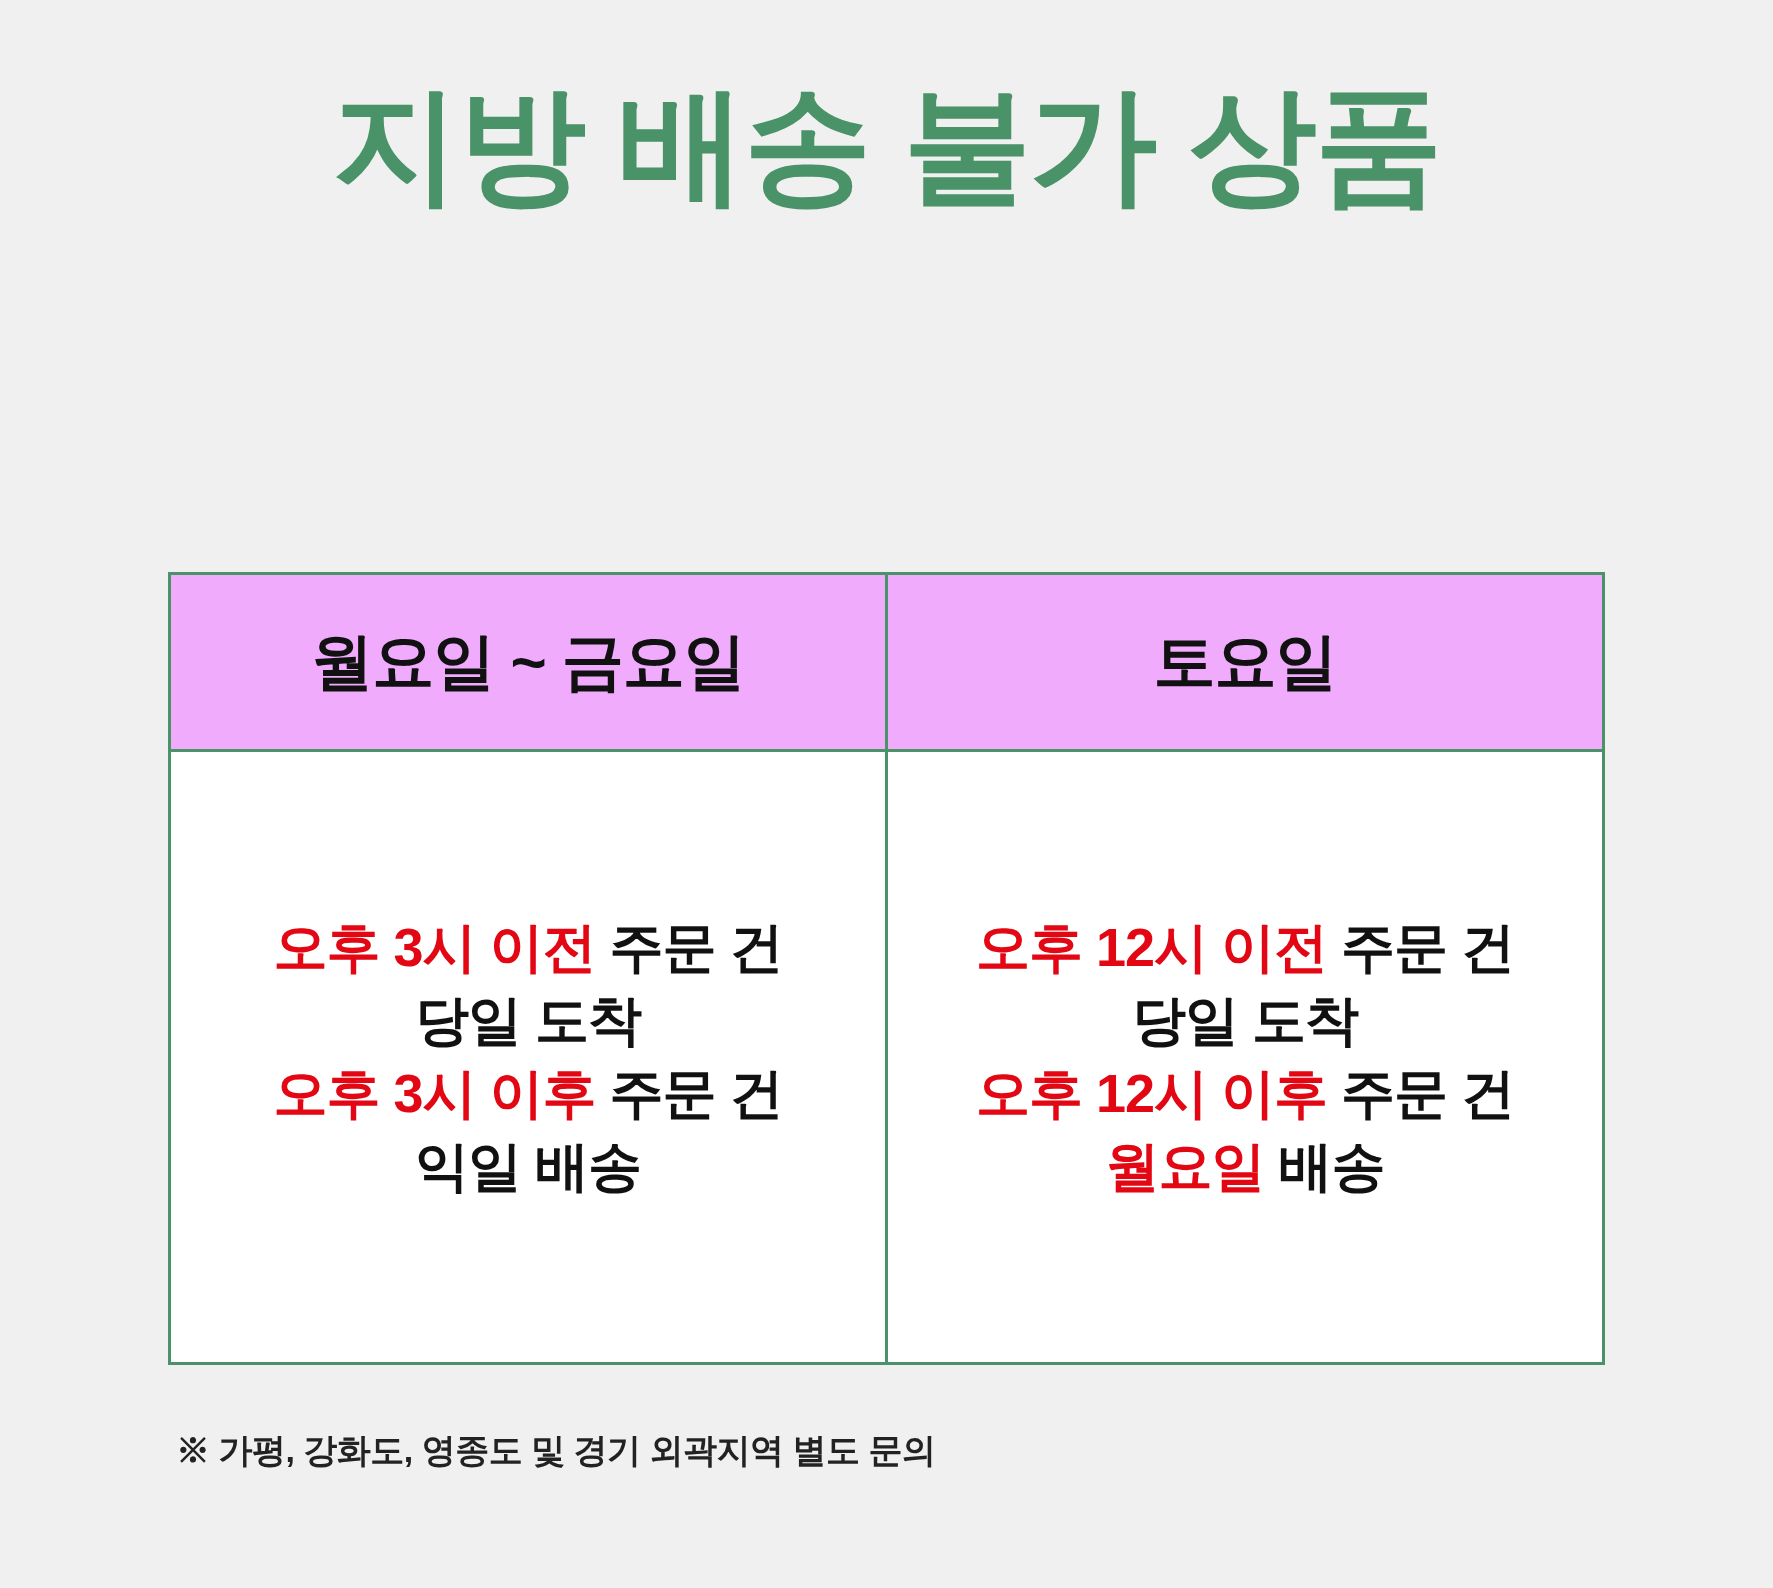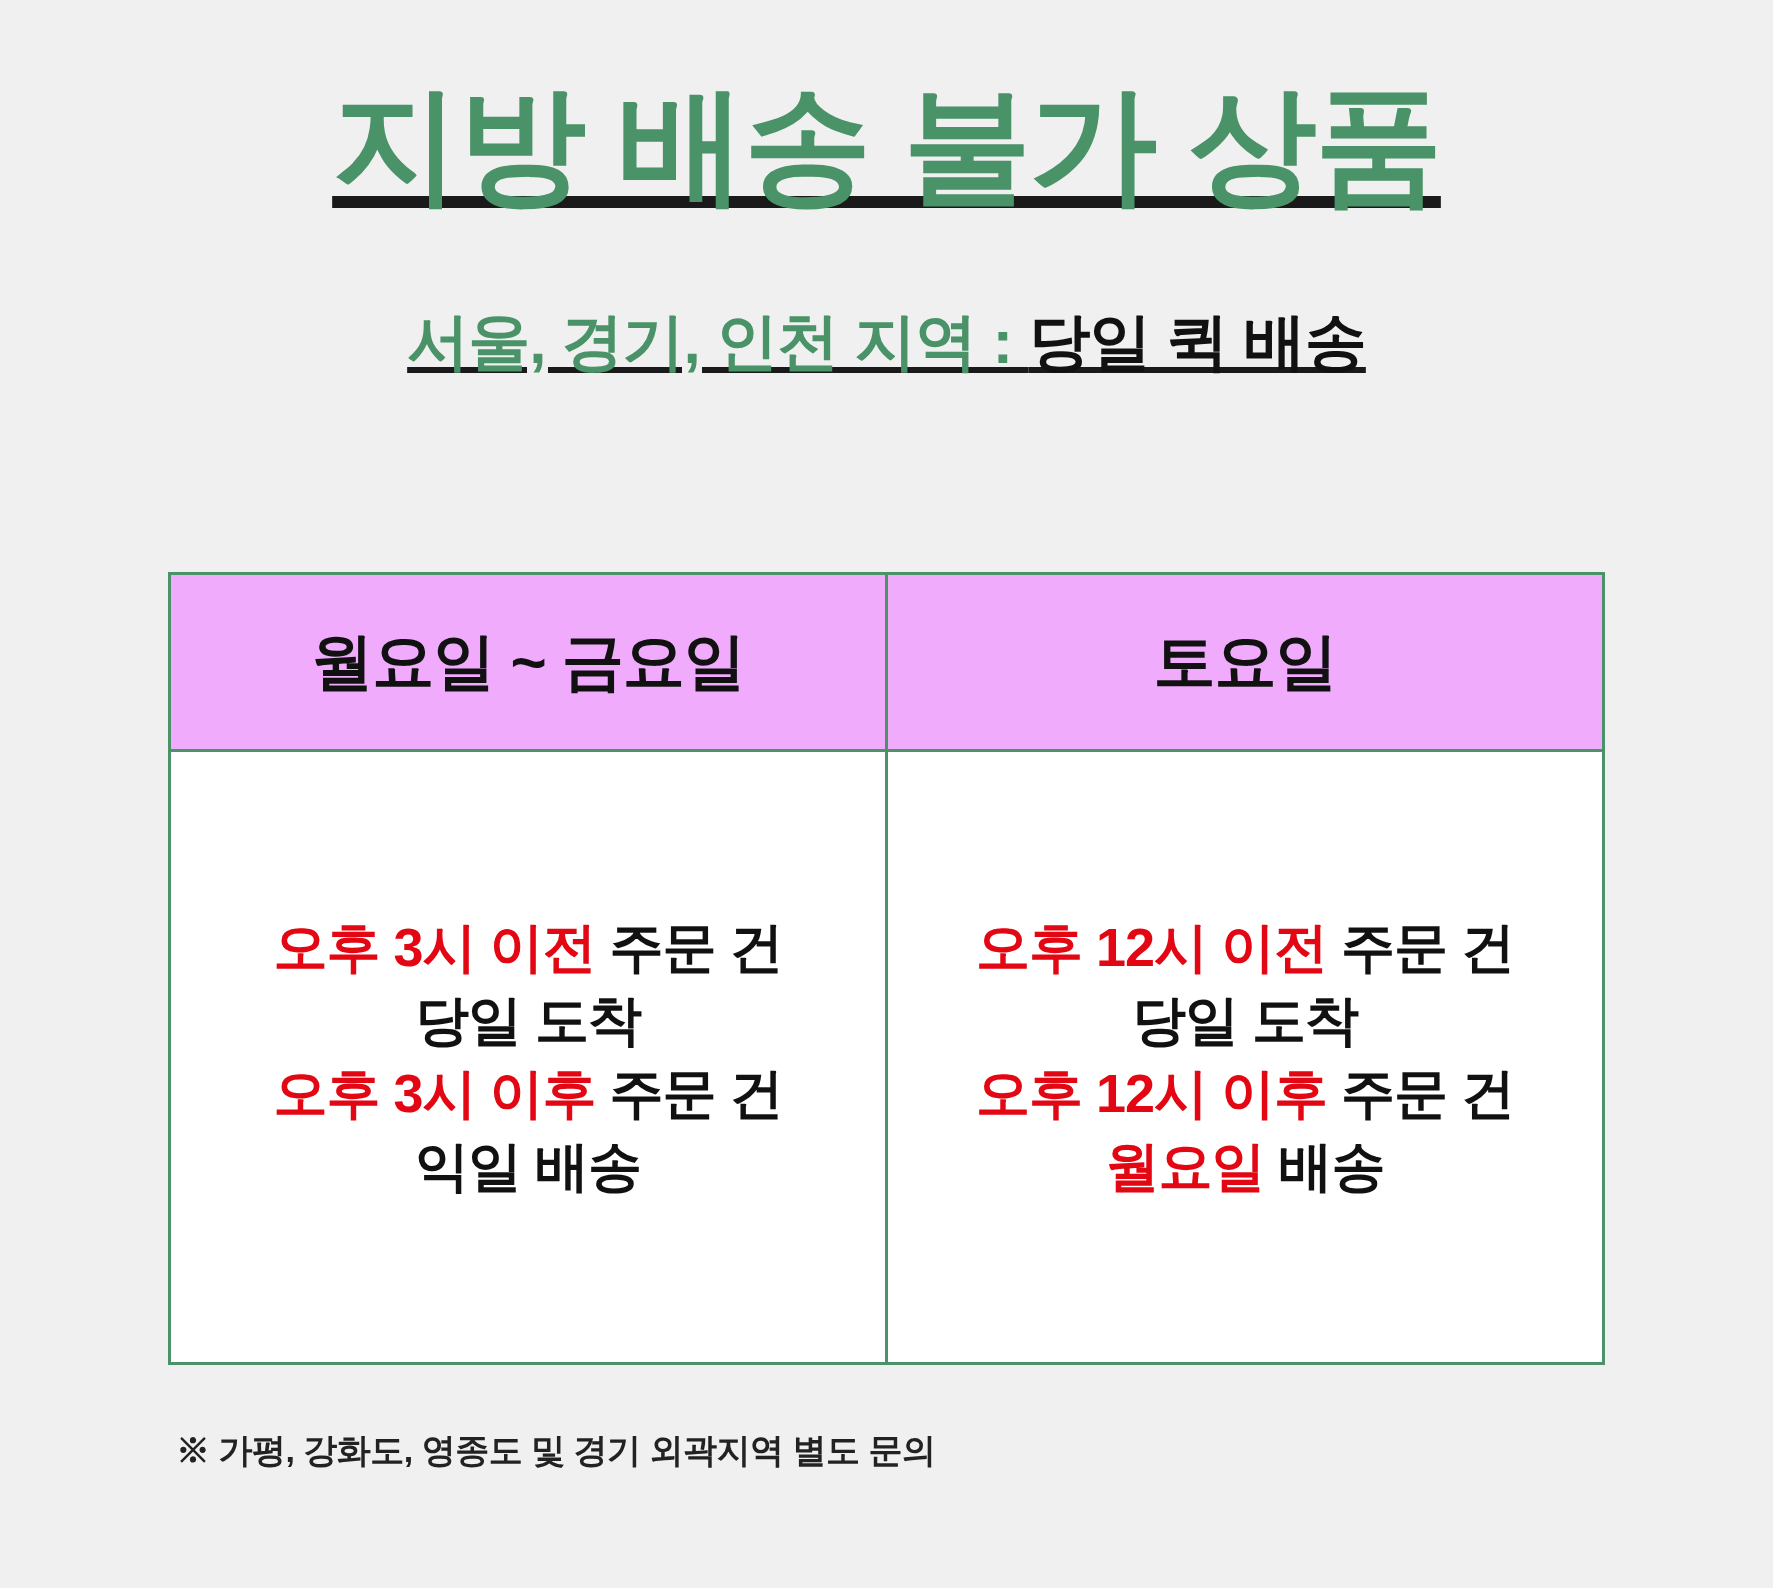--- a/index.html
+++ b/index.html
@@ -13,21 +13,20 @@
     font-family: "Liberation Sans", sans-serif;
     color: #1a1a1a;
     overflow: hidden;
   }
 
   .page {
     position: relative;
     width: 1773px;
     height: 1286px;
     box-sizing: border-box;
-    text-decoration: underline;
   }
 
   .title {
     text-align: center;
     color: #4a9268;
     font-size: 128px;
     font-weight: bold;
     letter-spacing: -2px;
     line-height: 1.05;
     margin: 0;
@@ -115,23 +114,20 @@
     letter-spacing: -0.5px;
   }
 </style>
 </head>
 <body>
 
 <div class="page">
 
   <h1 class="title">지방 배송 불가 상품</h1>
 
-  <p class="subtitle">
-    <span class="region">서울, 경기, 인천 지역 : </span><span class="mode">당일 퀵 배송</span>
-  </p>
 
   <div class="table-wrap">
     <table class="schedule">
       <thead>
         <tr>
           <th>월요일 ~ 금요일</th>
           <th>토요일</th>
         </tr>
       </thead>
       <tbody>

